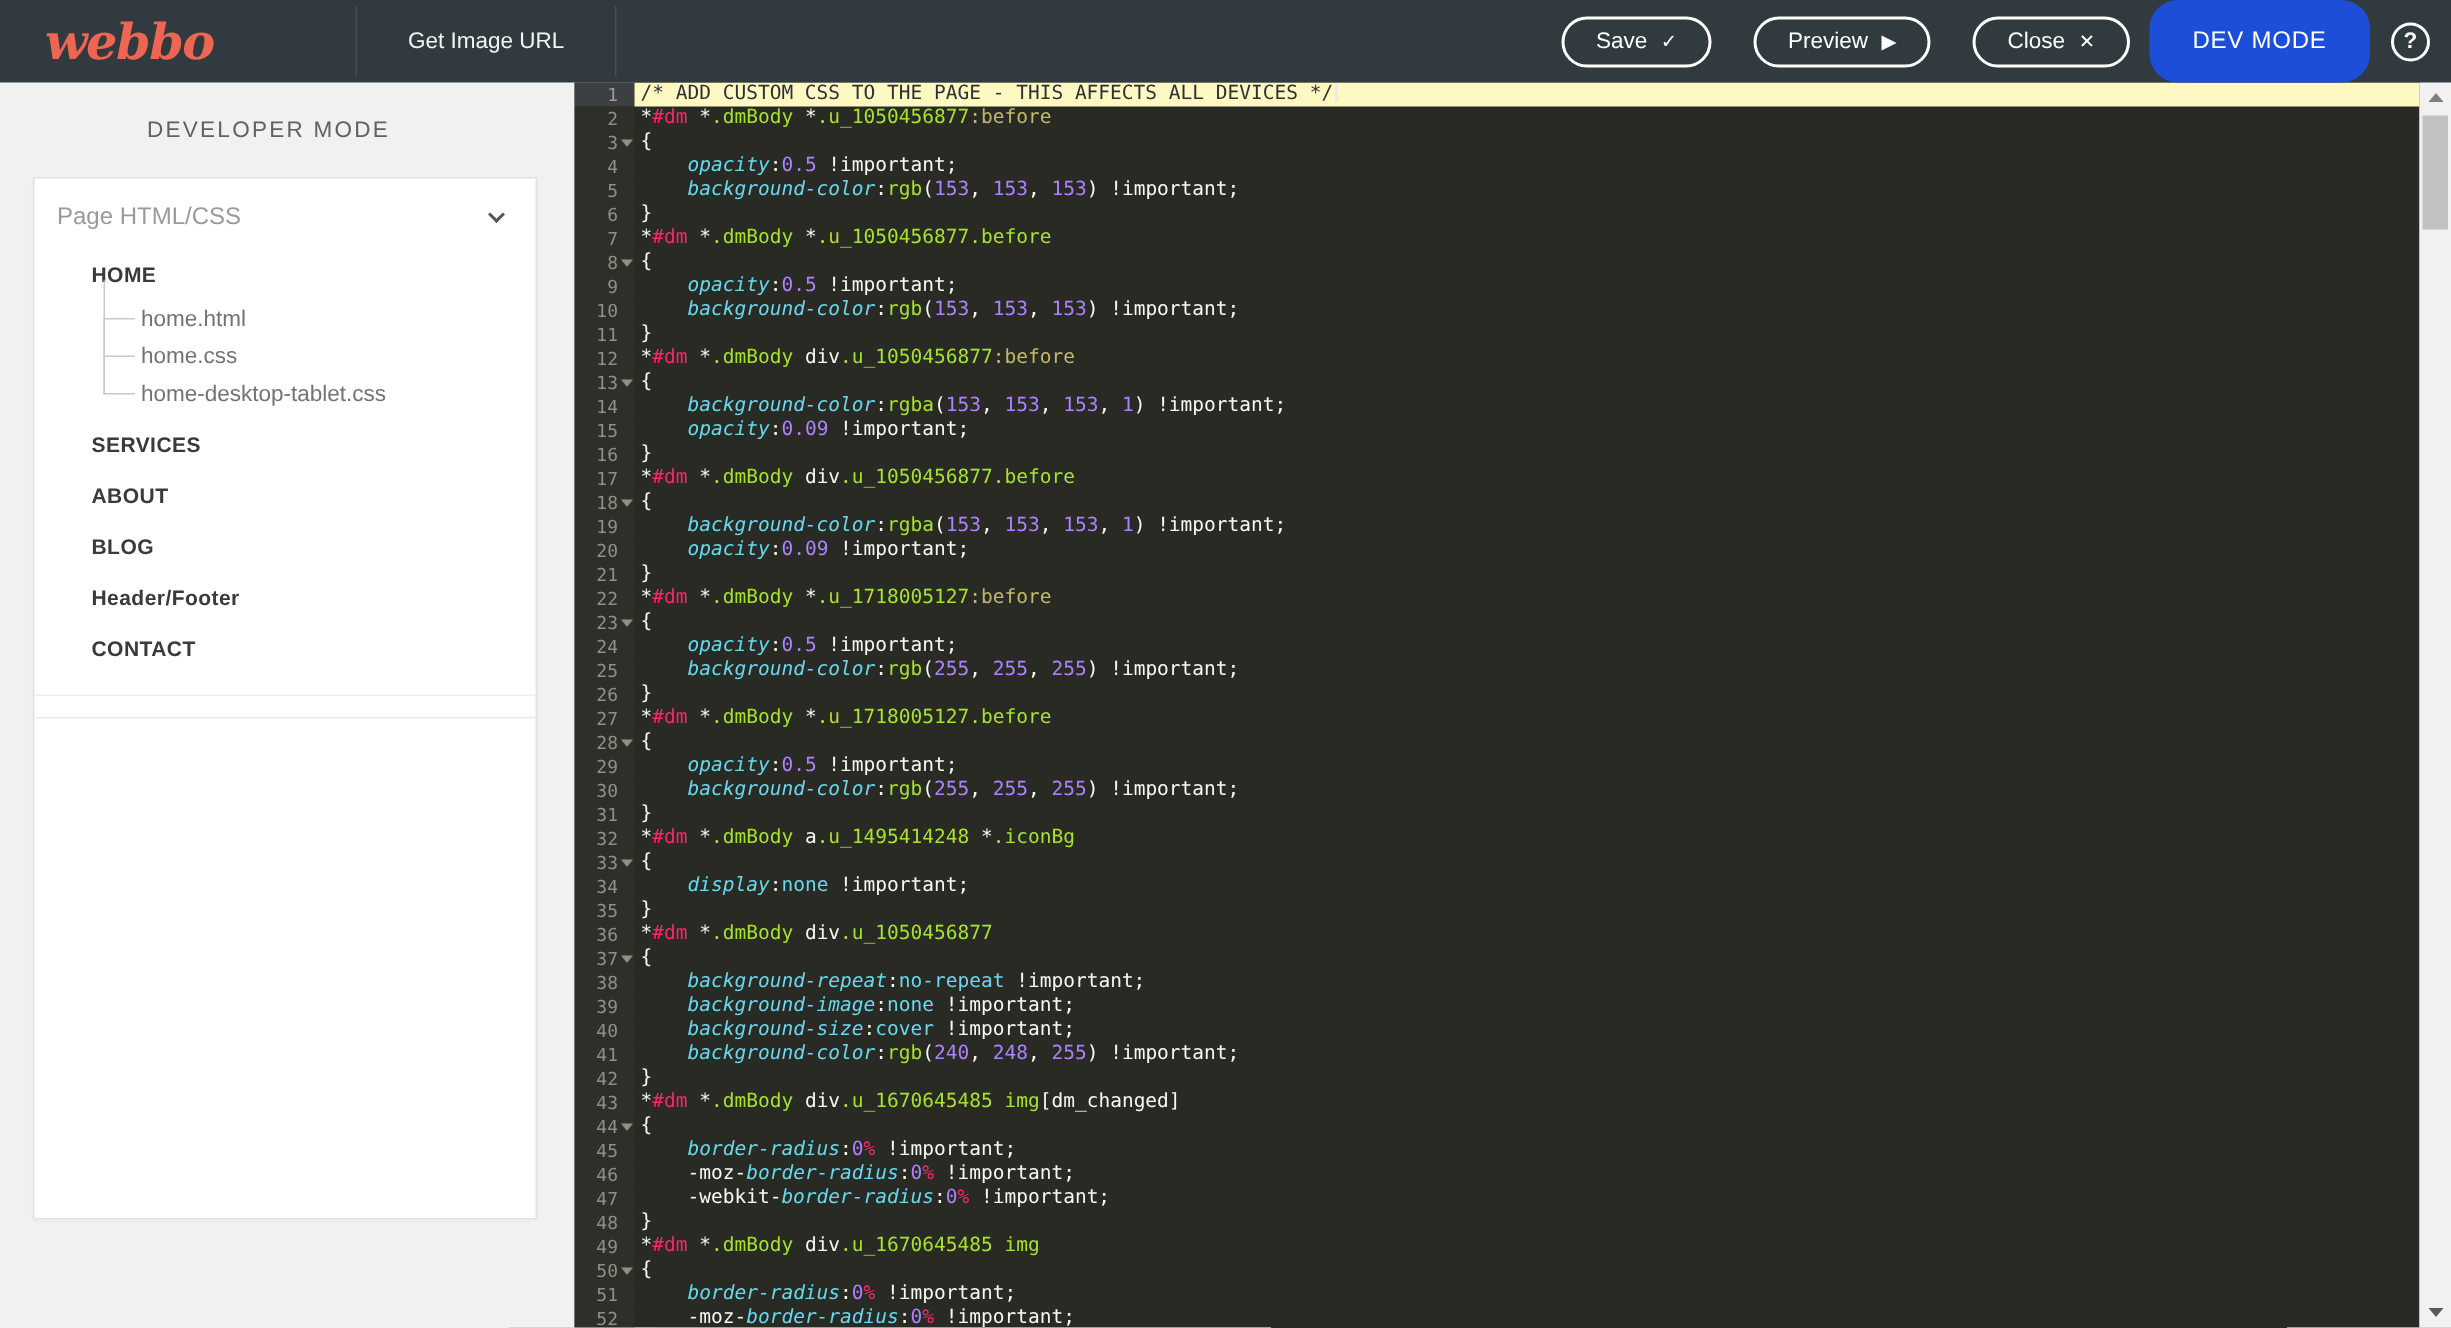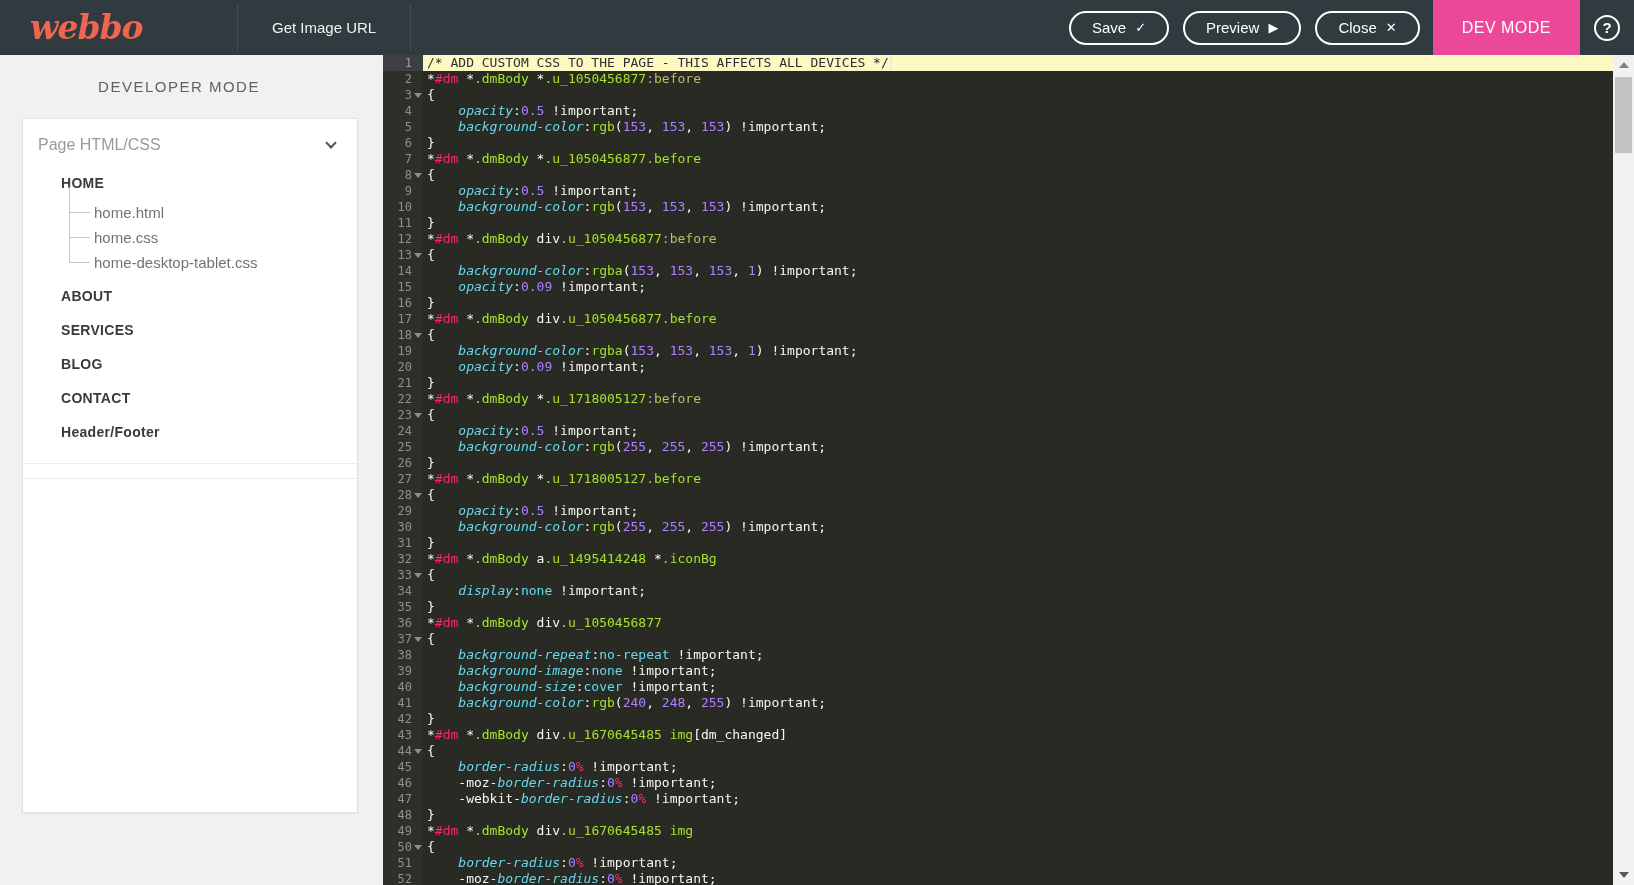--- a/index.html
+++ b/index.html
@@ -10,28 +10,28 @@
   
   .topbar { position:absolute; left:0; top:0; width:1634px; height:55px;
             background:#313a3e; display:flex; align-items:center; z-index:5; }
   .logo-box { width:237px; flex:0 0 237px; padding-left:30px; }
   .logo { font-family:"DejaVu Serif", serif; font-style:italic; font-weight:bold;
           font-size:33px; color:#ee6551; letter-spacing:-1px; line-height:1; }
   .geturl { height:47px; display:flex; align-items:center; padding:0 34px;
             border-left:1px solid #454f53; border-right:1px solid #454f53;
             color:#f2f3f3; font-size:15px; cursor:pointer; }
   .tb-spacer { flex:1; }
-  .pill-row { display:flex; align-items:flex-end; gap:14px; }
+  .pill-row { display:flex; align-items:flex-end; gap:28px; }
   .pill { display:inline-flex; align-items:center; gap:9px; height:34px; padding:0 21px;
           border:2px solid #fff; border-radius:18px; background:transparent; color:#fff;
           font-size:15px; font-family:"Liberation Sans", sans-serif; cursor:pointer; }
   .pill .glyph { font-size:13px; line-height:1; }
   .devtab { align-self:stretch; display:flex; align-items:center; padding:12px 29px;
-            margin-left:13px; background:#ec4899; color:#fff; font-size:16px;
-            letter-spacing:.5px; cursor:pointer; }
+            margin-left:13px; background:#1d4ed8; color:#fff; font-size:16px;
+            letter-spacing:.5px; cursor:pointer;border-radius:19px; }
   .helpwrap { width:54px; display:flex; justify-content:center; }
   .helpicon { width:26px; height:26px; border:2px solid #fff; border-radius:50%;
               color:#fff; font-size:15px; font-weight:bold; display:flex;
               align-items:center; justify-content:center; cursor:pointer; }
 
   
   .sidebar { position:absolute; left:0; top:55px; width:439px; height:830px;
              background:#f0f1f1; padding-top:23px; }
   .dev-title { text-align:center; color:#5f6264; font-size:15px;
                letter-spacing:1.5px; margin-bottom:23px; width:358px; }
@@ -143,33 +143,33 @@
       <div>
           <div class="page-sec">
             <div class="page-label">HOME</div>
             <div class="file-tree">
               <div class="tree-item">home.html</div>
               <div class="tree-item">home.css</div>
               <div class="tree-item">home-desktop-tablet.css</div>
             </div>
           </div>
           <div class="page-sec">
+            <div class="page-label">SERVICES</div>
+          </div>
+          <div class="page-sec">
             <div class="page-label">ABOUT</div>
-          </div>
-          <div class="page-sec">
-            <div class="page-label">SERVICES</div>
           </div>
           <div class="page-sec">
             <div class="page-label">BLOG</div>
           </div>
           <div class="page-sec">
+            <div class="page-label">Header/Footer</div>
+          </div>
+          <div class="page-sec">
             <div class="page-label">CONTACT</div>
-          </div>
-          <div class="page-sec">
-            <div class="page-label">Header/Footer</div>
           </div>
         </div>
       <hr>
       <hr>
     </div>
   </div>
 
   <div class="editor">
     <div>
         <div class="row sel">

